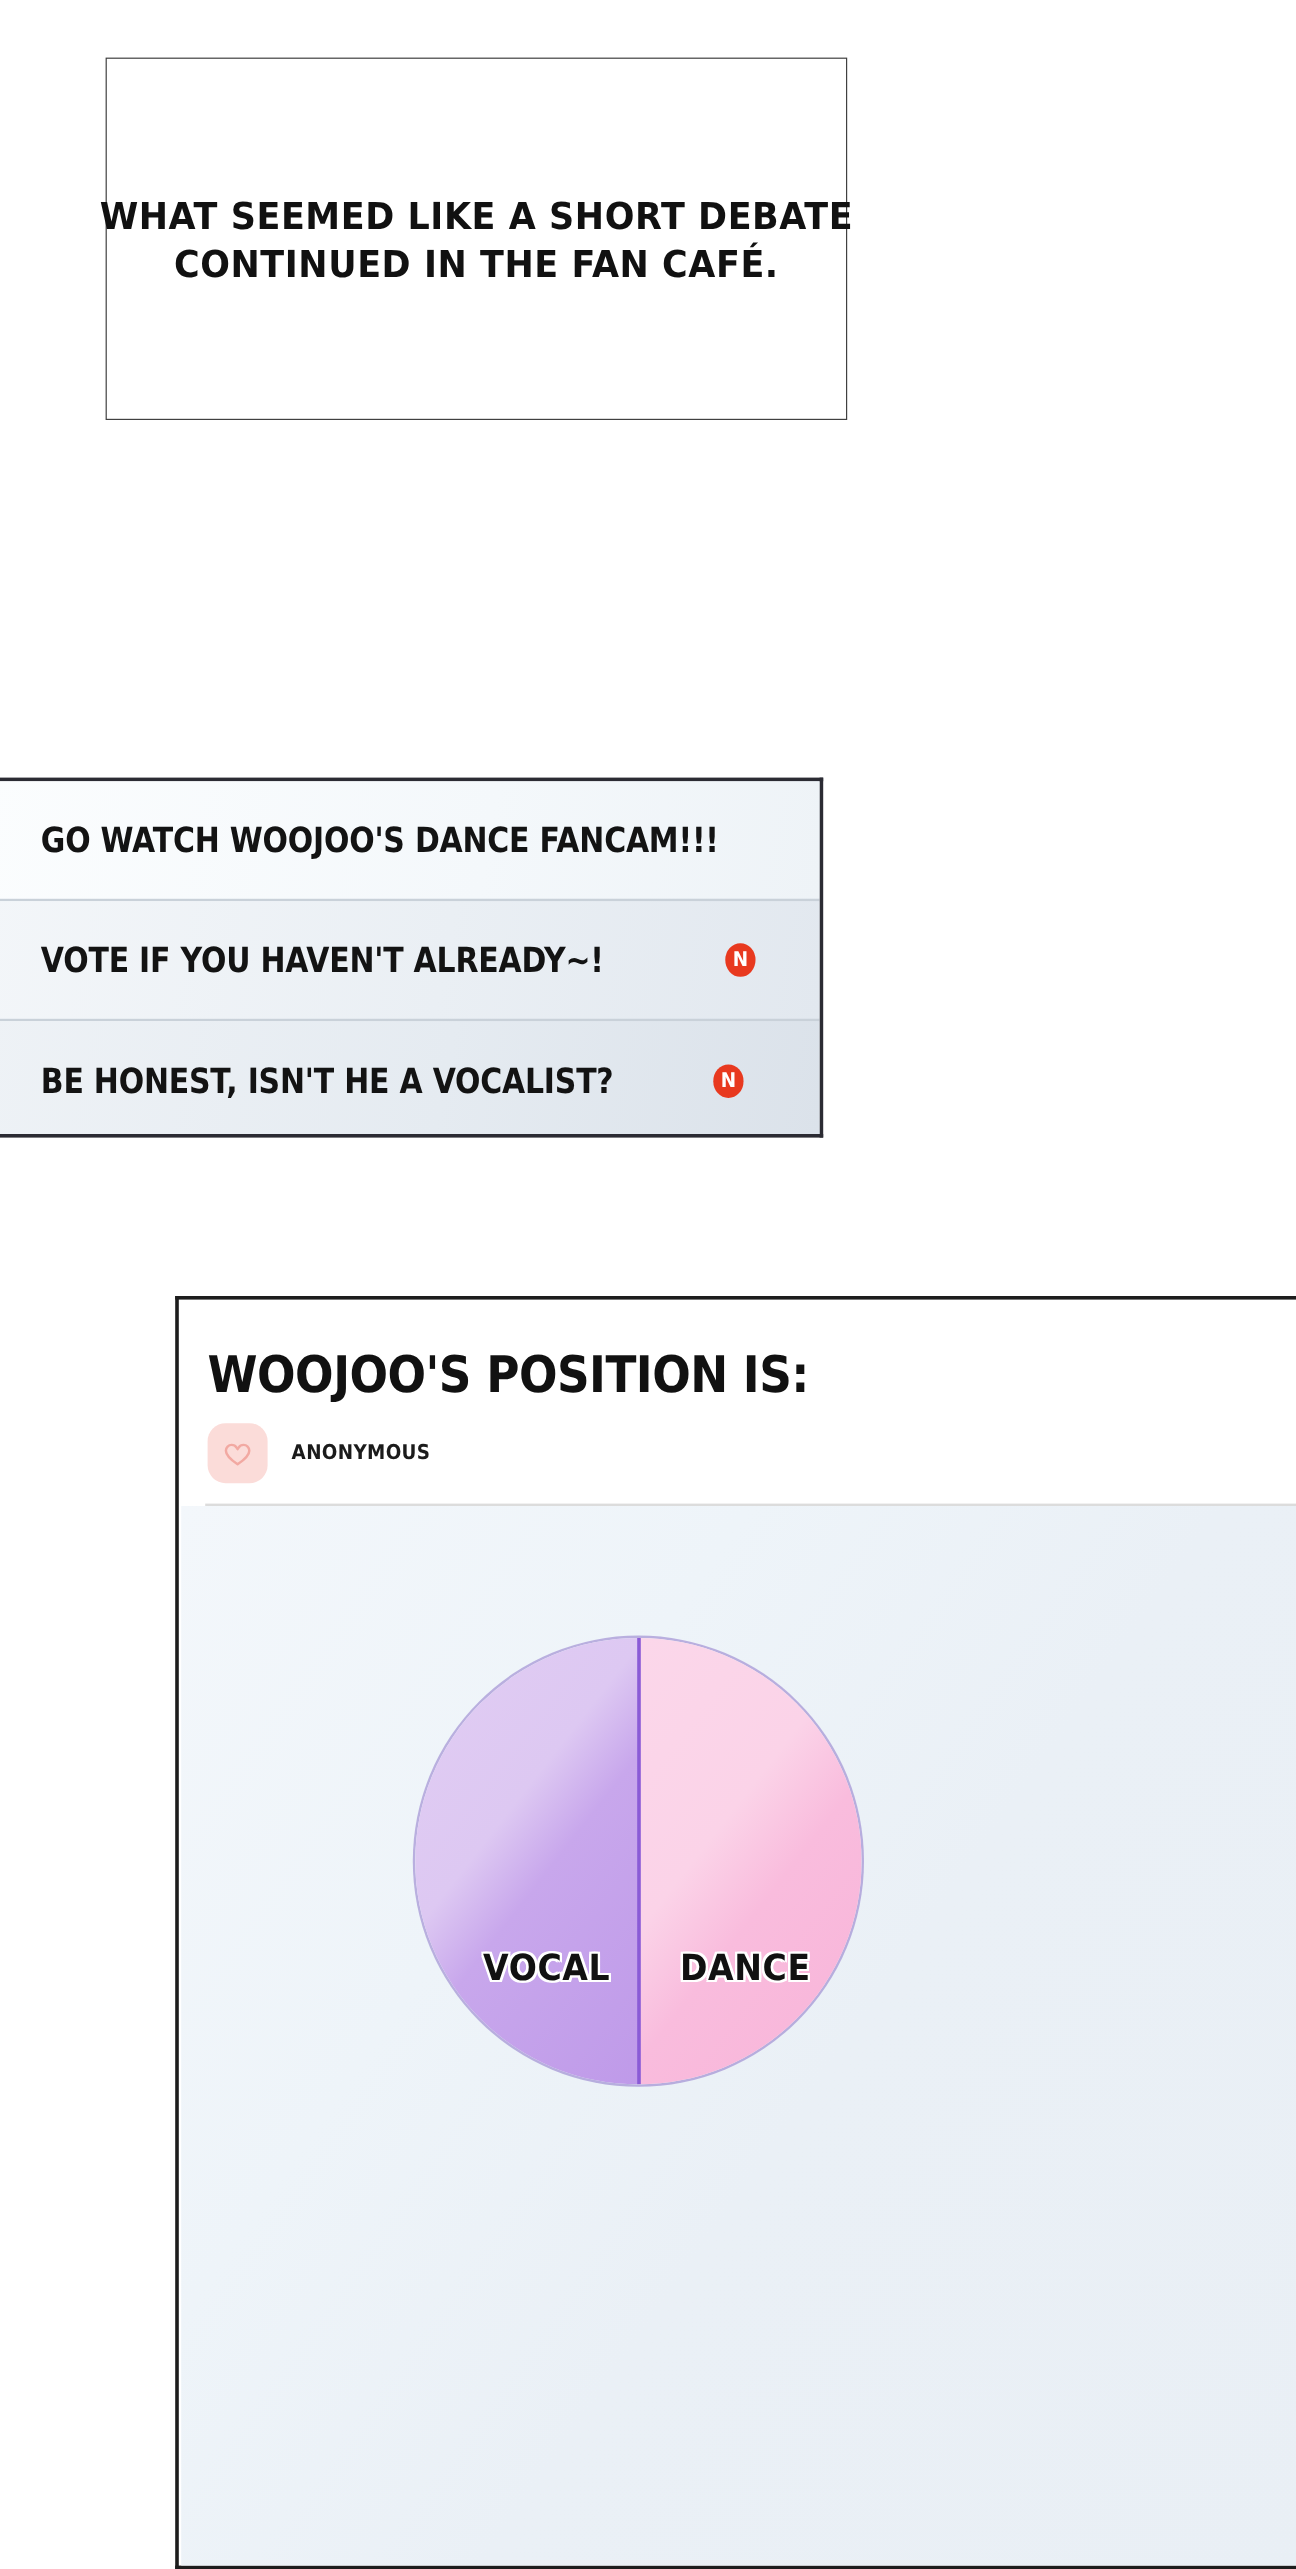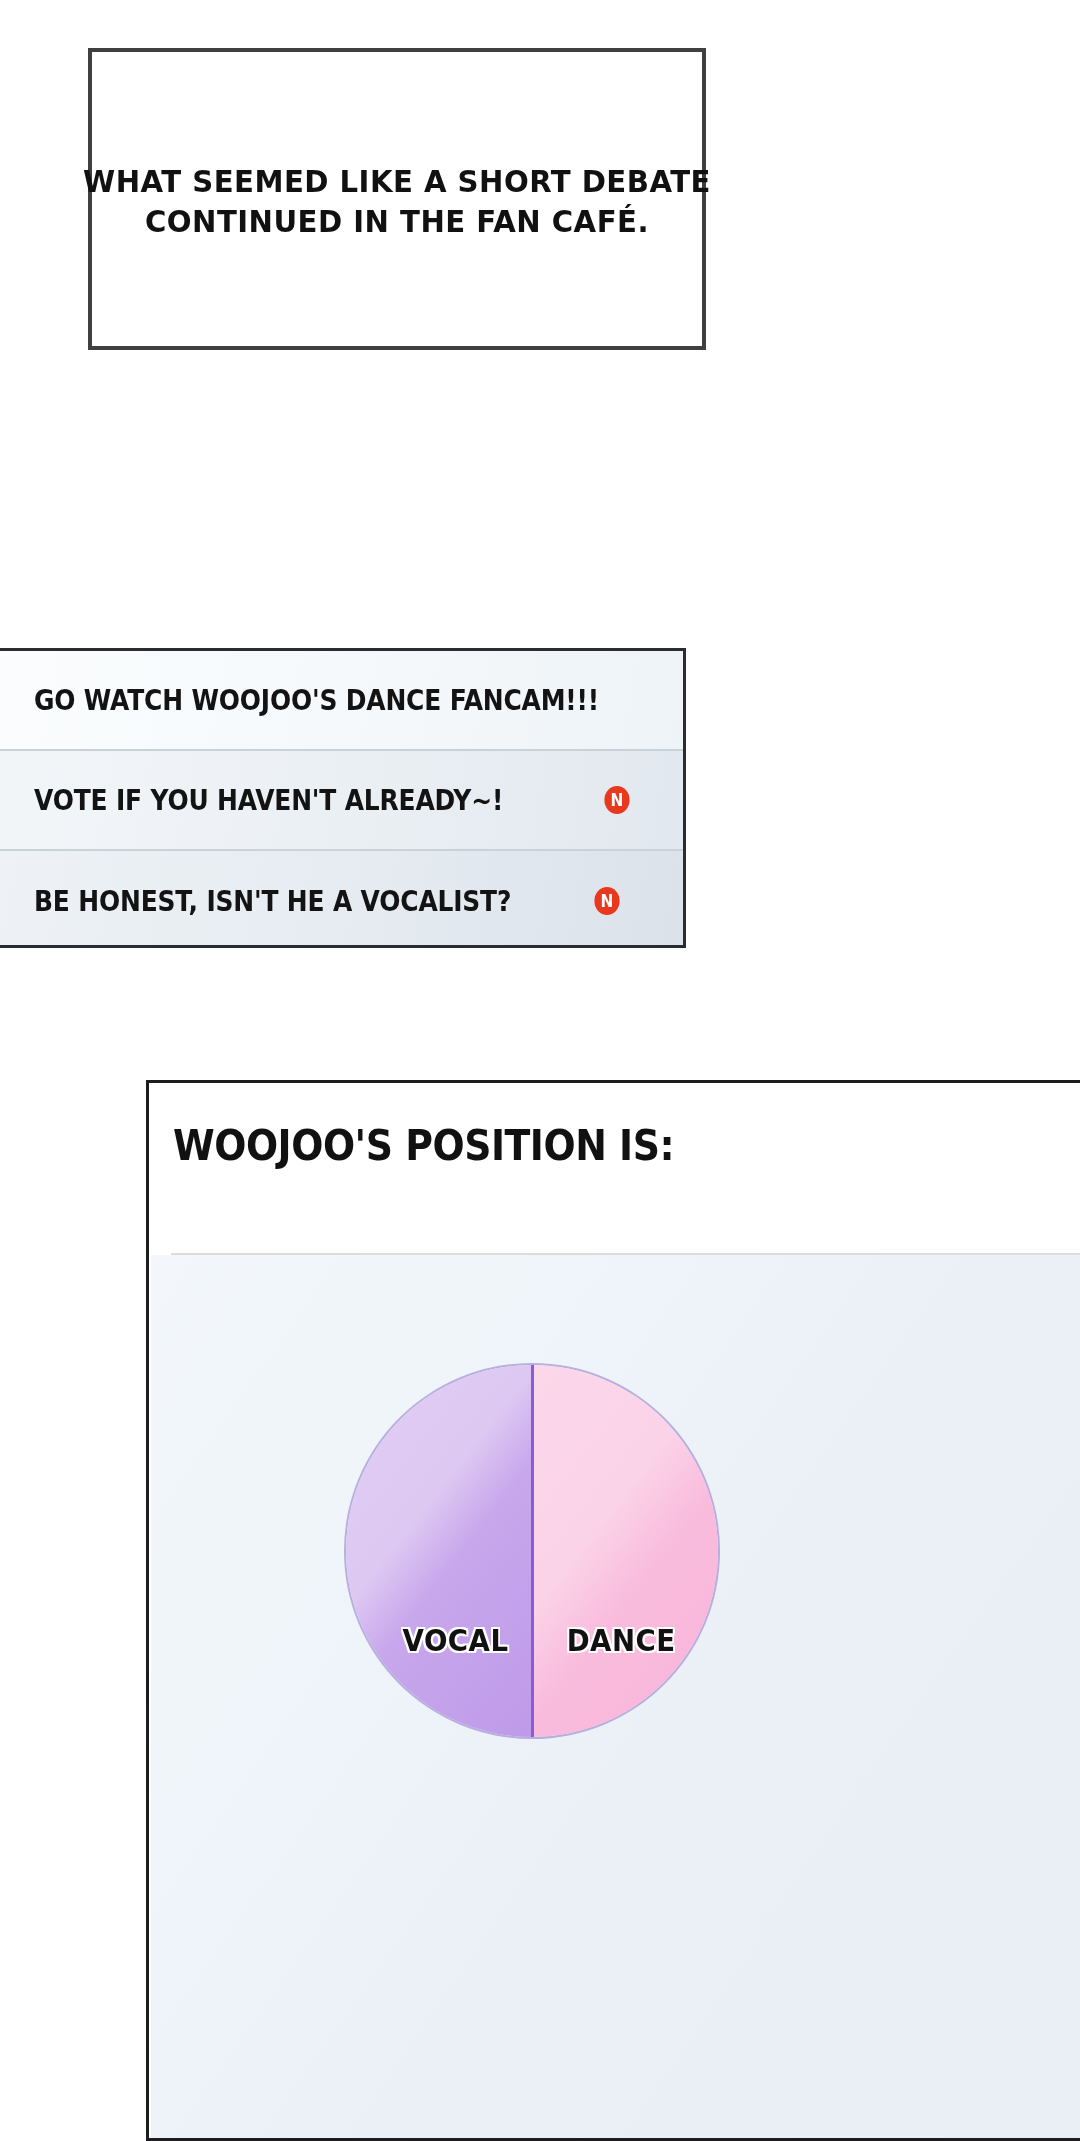--- a/index.html
+++ b/index.html
@@ -20,21 +20,21 @@
   }
 
   
   .narration-panel {
     position: absolute;
     left: 88px;
     top: 48px;
     width: 618px;
     height: 302px;
     background: #ffffff;
-    border: 4px solid #404040;
+    border: 1px solid #404040;
     display: flex;
     align-items: center;
     justify-content: center;
   }
 
   .narration-text {
     text-align: center;
     font-family: "DejaVu Sans", sans-serif;
     font-weight: 700;
     font-size: 31px;
@@ -269,20 +269,32 @@
       <span class="cafe-text">BE HONEST, ISN'T HE A VOCALIST?</span>
       <span class="n-badge gap-sm">N</span>
     </div>
 
   </div>
 
   <div class="poll-card">
 
     <div class="poll-title">WOOJOO'S POSITION IS:</div>
 
+    <div class="poll-author">
+      <div class="avatar">
+        <span>
+          <svg viewBox="0 0 24 24" aria-hidden="true">
+            <path d="M12 20.5 C6 16.5 3 13.3 3 10.1 C3 7.5 5 5.6 7.4 5.6 C9 5.6 10.4 6.4 11.2 7.7
+                     L12 8.9 L12.8 7.7 C13.6 6.4 15 5.6 16.6 5.6 C19 5.6 21 7.5 21 10.1
+                     C21 13.3 18 16.5 12 20.5 Z" fill="none" stroke="#f2a9a2" stroke-width="1.9" stroke-linejoin="round"></path>
+          </svg>
+        </span>
+      </div>
+      <span class="author-name">ANONYMOUS</span>
+    </div>
 
     <div class="poll-divider"></div>
 
     <div class="poll-body">
 
       <div class="pie-wrap">
         <div class="pie">
           <div class="half vocal"></div>
           <div class="half dance"></div>
           <div class="pie-divider"></div>

